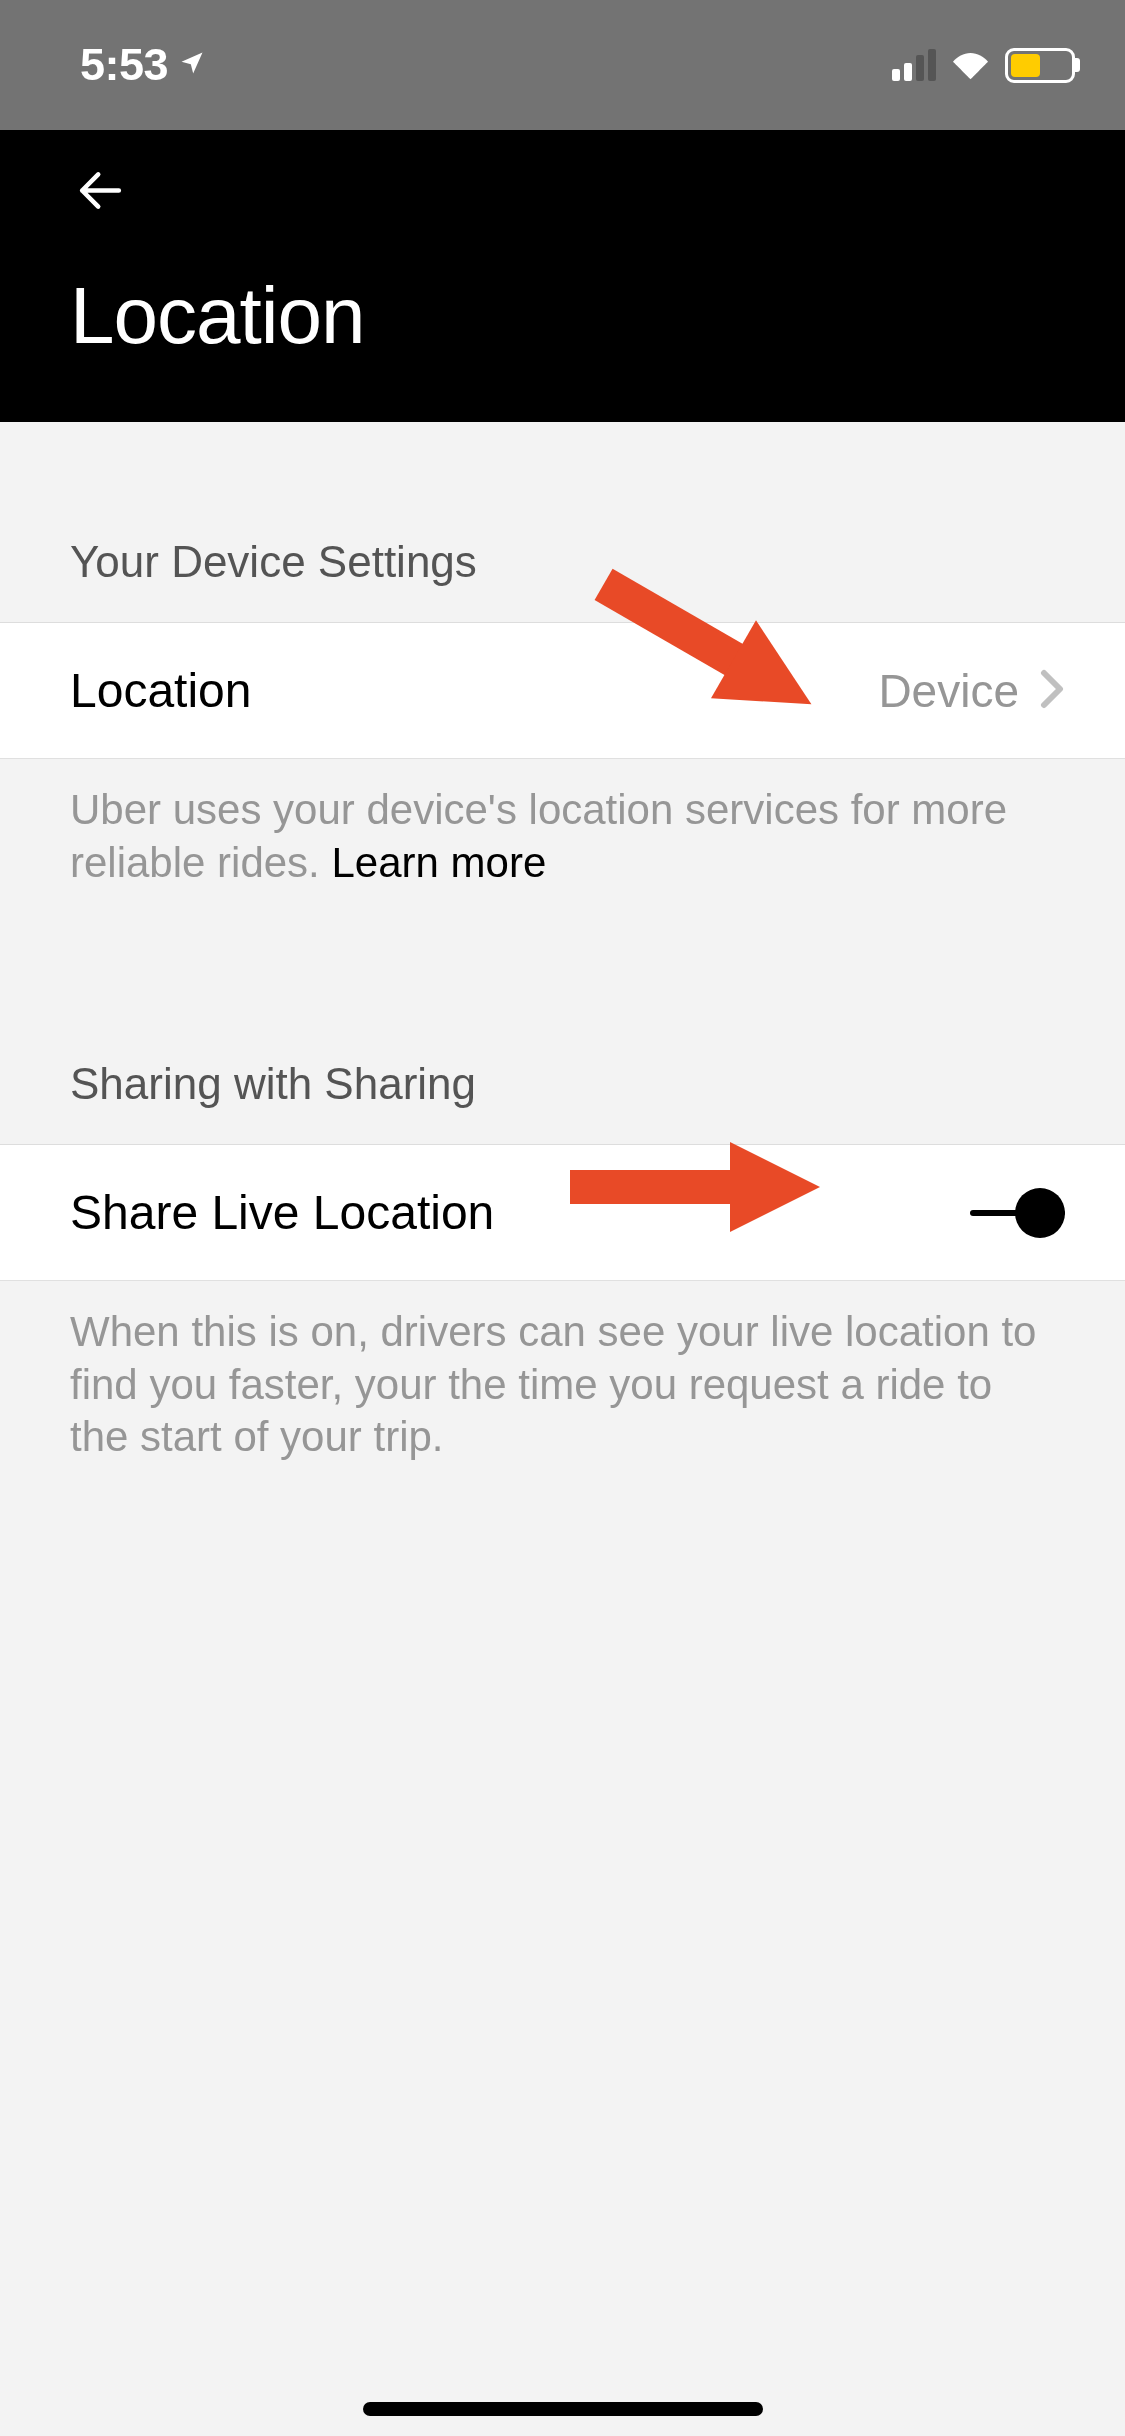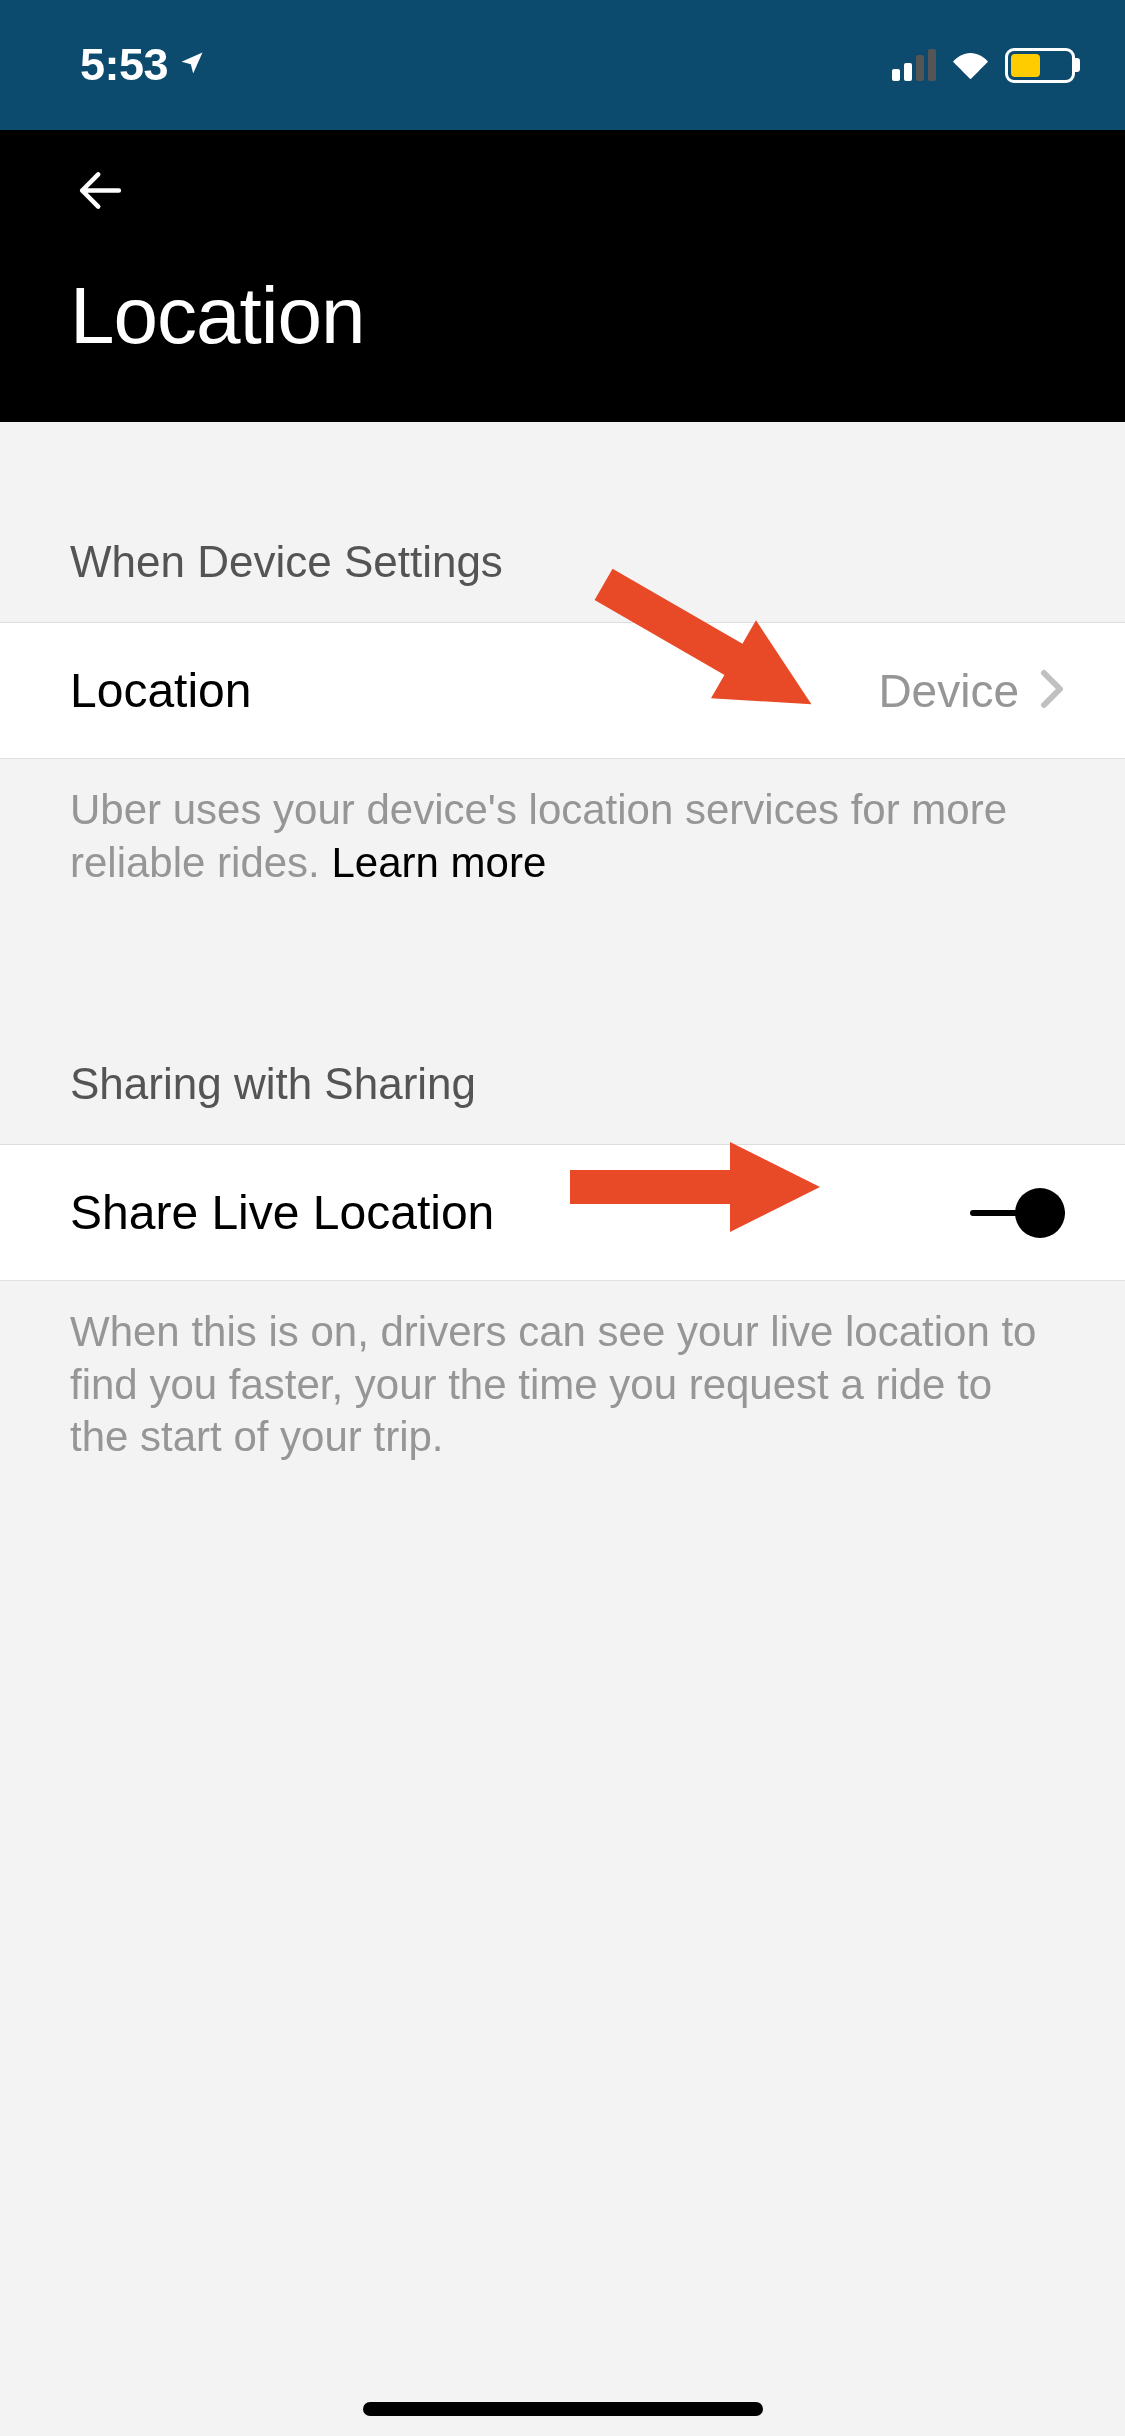--- a/index.html
+++ b/index.html
@@ -13,21 +13,21 @@
       height: 2436px;
       font-family: -apple-system, BlinkMacSystemFont, "Helvetica Neue", sans-serif;
       background: #f3f3f3;
       position: relative;
       overflow: hidden;
     }
     
     
     .status-bar {
       height: 130px;
-      background: #0c4a6e;
+      background: #737373;
       display: flex;
       align-items: center;
       justify-content: space-between;
       padding: 0 50px 0 80px;
       color: #fff;
     }
     .status-left {
       display: flex;
       align-items: center;
       gap: 10px;
@@ -251,21 +251,21 @@
 
 <div class="header">
   <div class="back-button">
     <svg width="55" height="55" viewBox="0 0 24 24" fill="none">
       <path d="M20 12 L4 12 M4 12 L11 5 M4 12 L11 19" stroke="#fff" stroke-width="2" stroke-linecap="round" stroke-linejoin="round"></path>
     </svg>
   </div>
   <h1 class="page-title">Location</h1>
 </div>
 
-<div class="section-header">When Device Settings</div>
+<div class="section-header">Your Device Settings</div>
 
 <div class="settings-row">
   <span class="row-label">Location</span>
   <div class="row-right">
     <span class="row-value">Device</span>
     <span class="chevron">
       <svg width="26" height="40" viewBox="0 0 12 20" fill="none">
         <path d="M2 2 L10 10 L2 18" stroke="#c0c0c0" stroke-width="3" stroke-linecap="round" stroke-linejoin="round"></path>
       </svg>
     </span>

